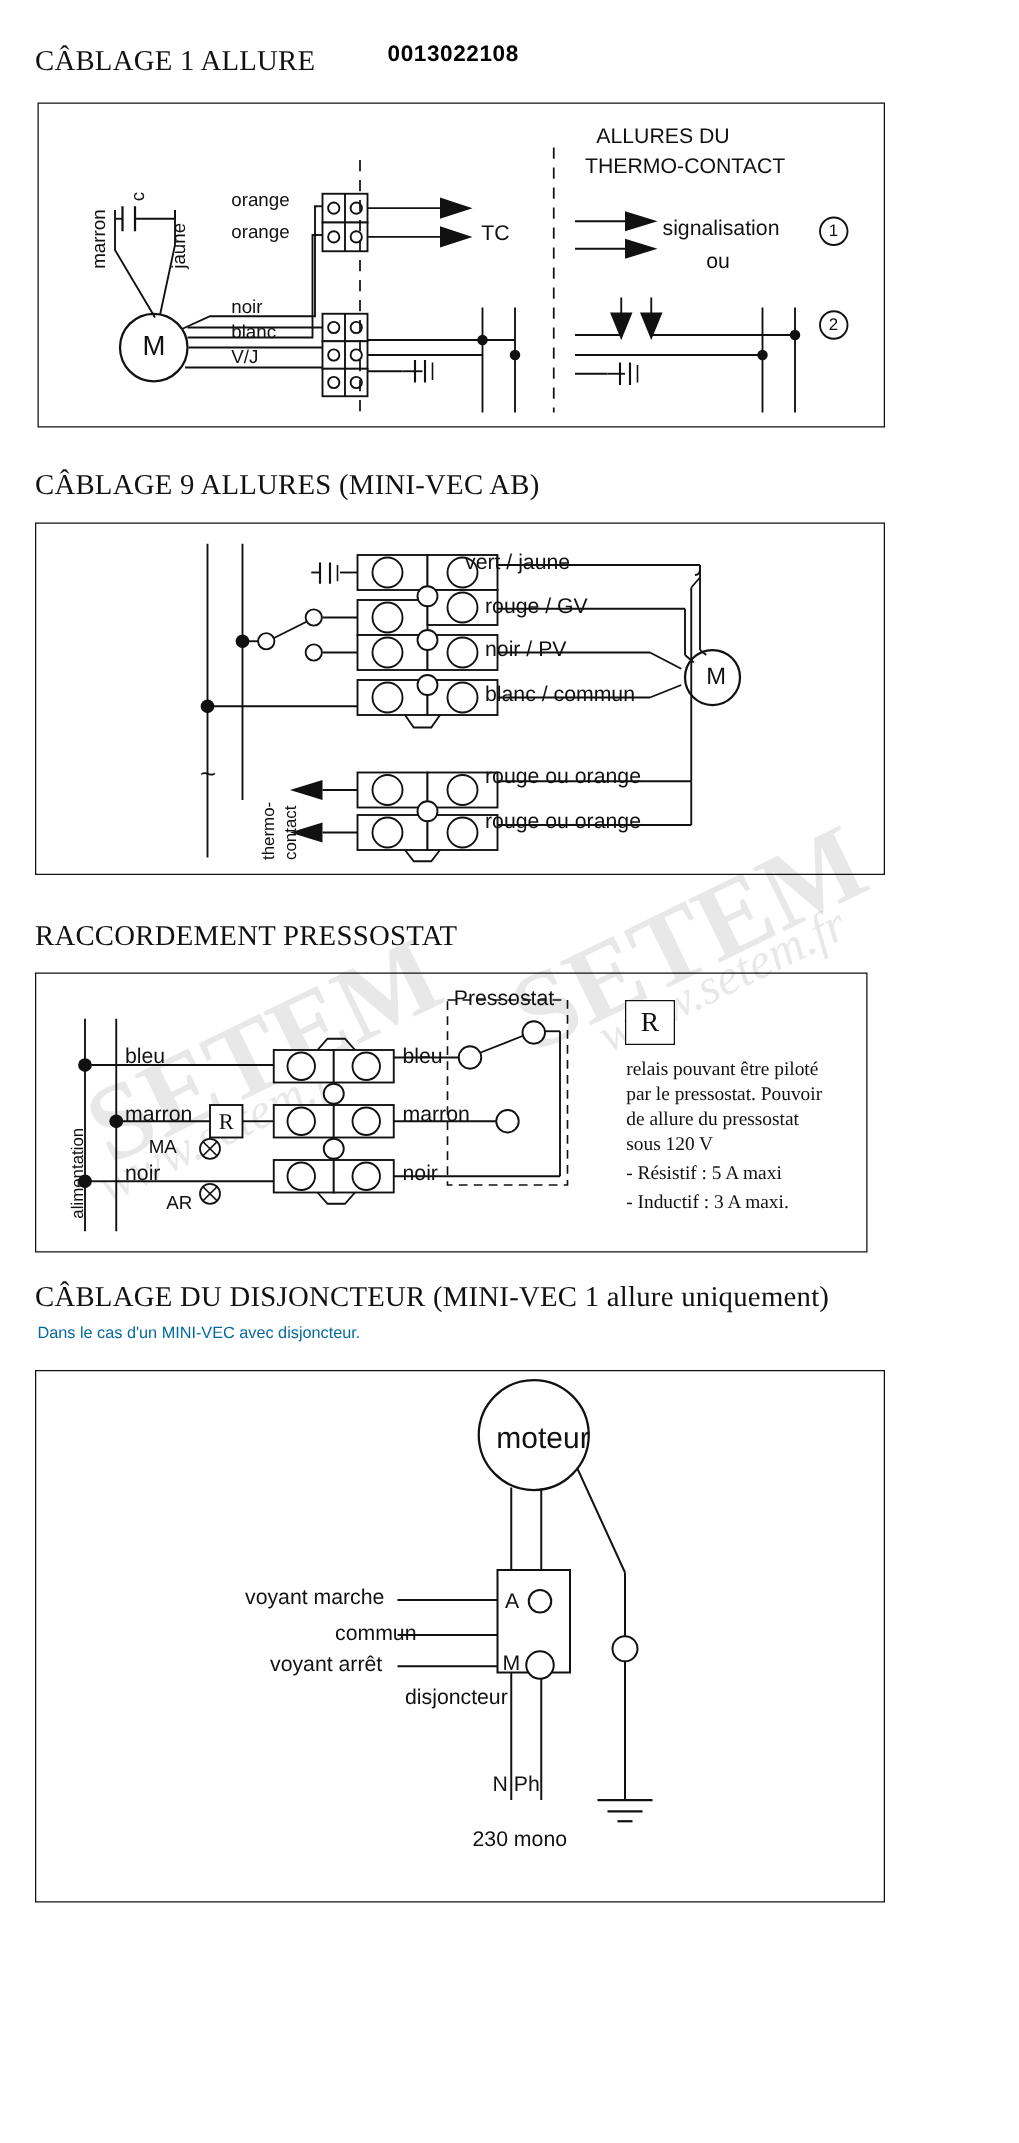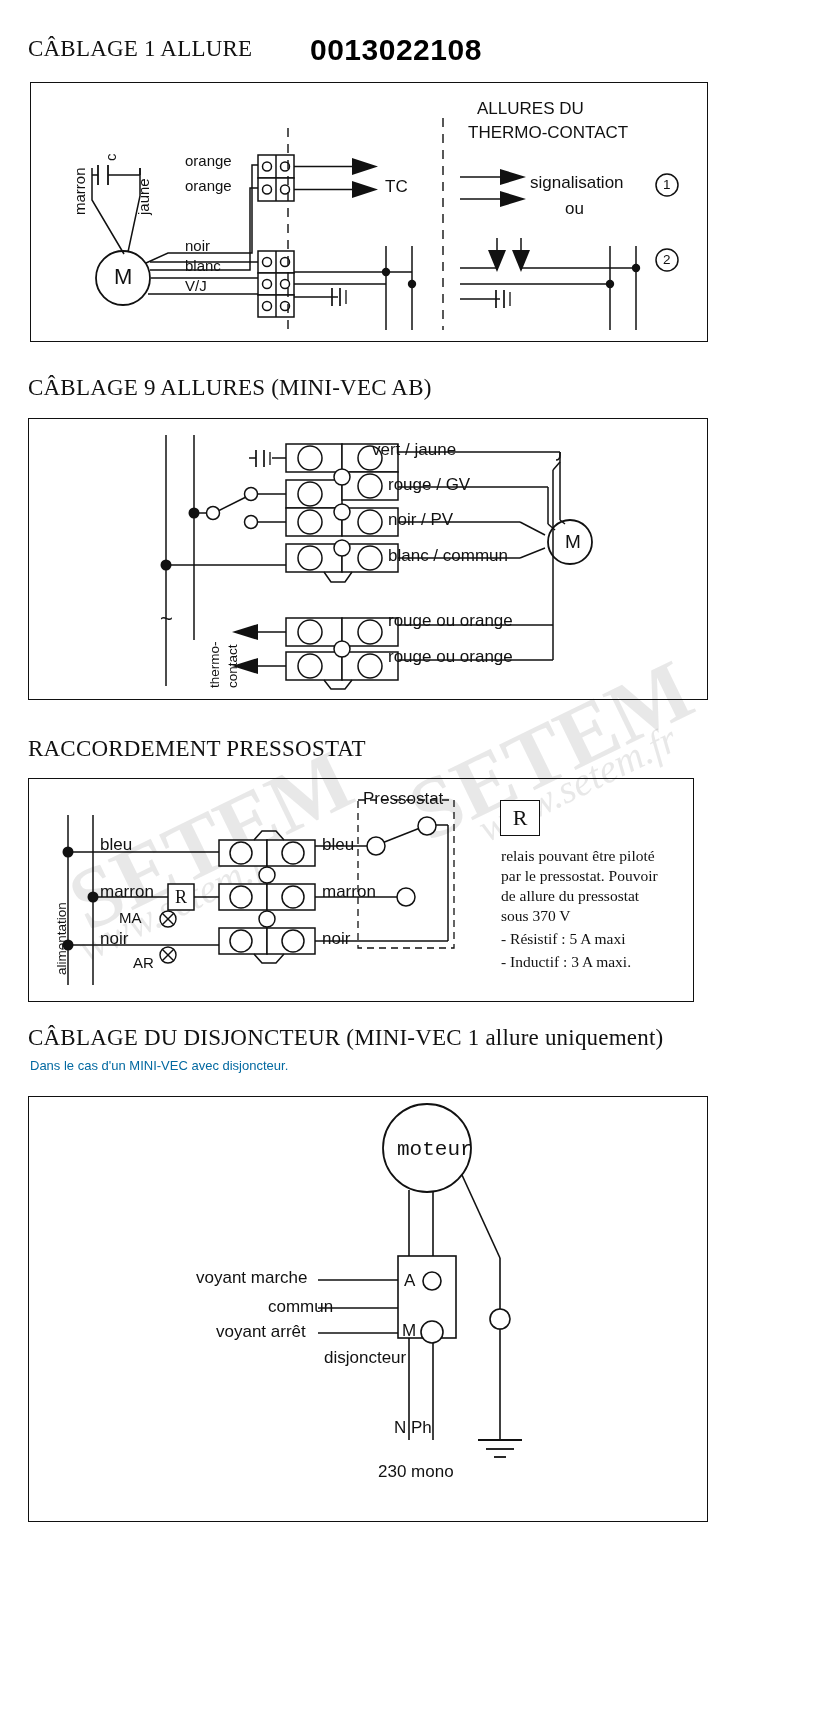--- a/index.html
+++ b/index.html
@@ -16,21 +16,21 @@
     position:absolute;
     font-family:"Liberation Serif", serif;
     font-size:23px;
     letter-spacing:.2px;
     white-space:nowrap;
     color:#111;
   }
   .doc-code{
     position:absolute;
     font-family:"Liberation Sans", sans-serif;
-    font-weight:bold;font-size:30px;letter-spacing:.5px;
+    font-weight:bold;font-size:18px;letter-spacing:.5px;
     color:#000;white-space:nowrap;
   }
   .sub-note{
     position:absolute;
     font-family:Liberation Sans, sans-serif;
     font-size:13px;white-space:nowrap;color:#0369a1;
   }
 
   
   .frame{position:absolute;border:1.6px solid #111;background:transparent;}
@@ -429,21 +429,21 @@
 
   <div class="lbl big" style="left:363px;top:790px;">Pressostat</div>
 
   <div class="boxR" style="left:500px;top:800px;width:38px;height:34px;">
     <span style="font-size:22px;">R</span>
   </div>
 
   <div class="ntext" style="left:501px;top:846px;">relais pouvant être piloté</div>
   <div class="ntext" style="left:501px;top:866px;">par le pressostat. Pouvoir</div>
   <div class="ntext" style="left:501px;top:886px;">de allure du pressostat</div>
-  <div class="ntext" style="left:501px;top:906px;">sous 370 V</div>
+  <div class="ntext" style="left:501px;top:906px;">sous 120 V</div>
   <div class="ntext" style="left:501px;top:929px;">- Résistif : 5 A maxi</div>
   <div class="ntext" style="left:501px;top:952px;">- Inductif : 3 A maxi.</div>
 
   <div class="sec-title" style="left:28px;top:1025px;">CÂBLAGE DU DISJONCTEUR (MINI-VEC 1 allure uniquement)</div>
   <div class="sub-note" style="left:30px;top:1058px;">Dans le cas d'un MINI-VEC avec disjoncteur.</div>
 
   <div class="frame" style="left:28px;top:1096px;width:678px;height:424px;"></div>
 
   <svg class="cv" width="815" height="1714" style="pointer-events:none;">
     <g stroke="#111" stroke-width="1.6" fill="none">
@@ -471,21 +471,21 @@
       <line x1="494" y1="1457" x2="506" y2="1457" stroke-width="1.8"></line>
     </g>
 
     <g stroke="#111" stroke-width="1.6" fill="#fff">
       <circle cx="432" cy="1281" r="9"></circle>
       <circle cx="432" cy="1332" r="11"></circle>
       <circle cx="500" cy="1319" r="10"></circle>
     </g>
   </svg>
 
-  <div class="lbl" style="left:397px;top:1139px;font-size:21px;font-family:Liberation Mono, monospace;">moteur</div>
+  <div class="lbl" style="left:397px;top:1139px;font-size:24px;">moteur</div>
 
   <div class="lbl big" style="left:196px;top:1269px;">voyant marche</div>
   <div class="lbl big" style="left:252px;top:1298px;margin-left:16px;">commun</div>
   <div class="lbl big" style="left:216px;top:1323px;">voyant arrêt</div>
 
   <div class="lbl big" style="left:404px;top:1272px;">A</div>
   <div class="lbl big" style="left:402px;top:1322px;">M</div>
 
   <div class="lbl big" style="left:300px;top:1349px;margin-left:24px;">disjoncteur</div>
 

